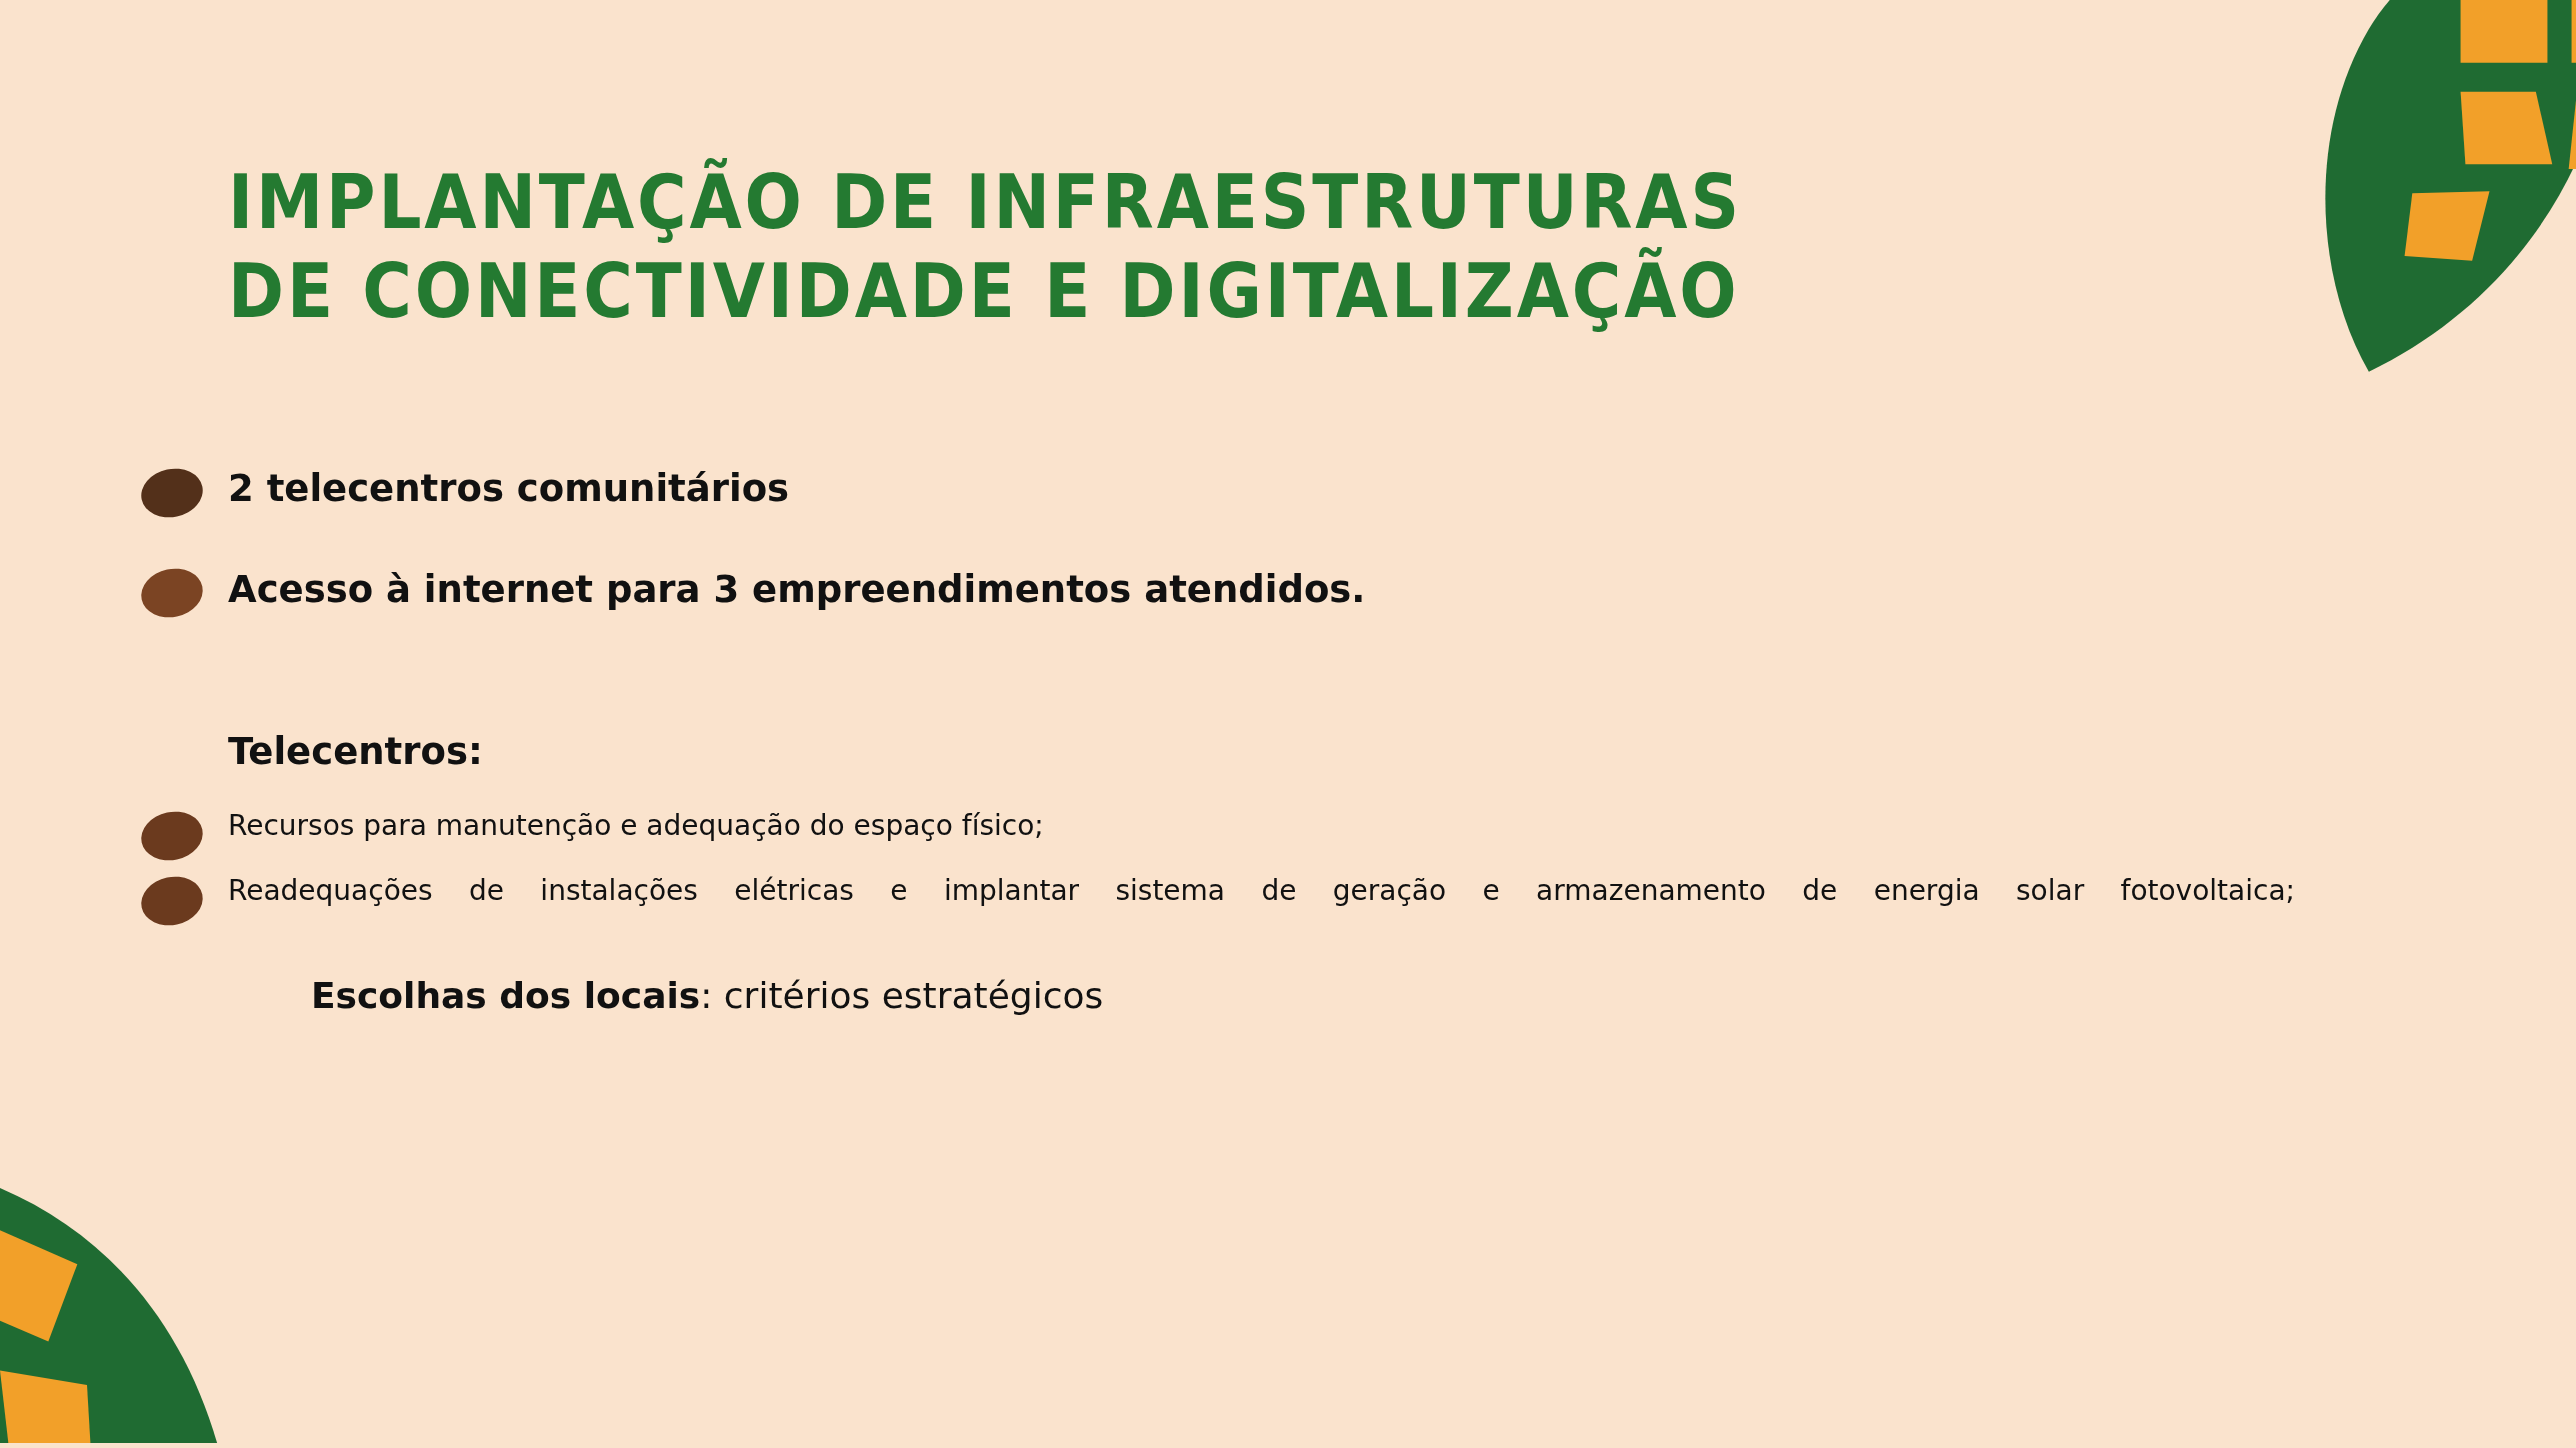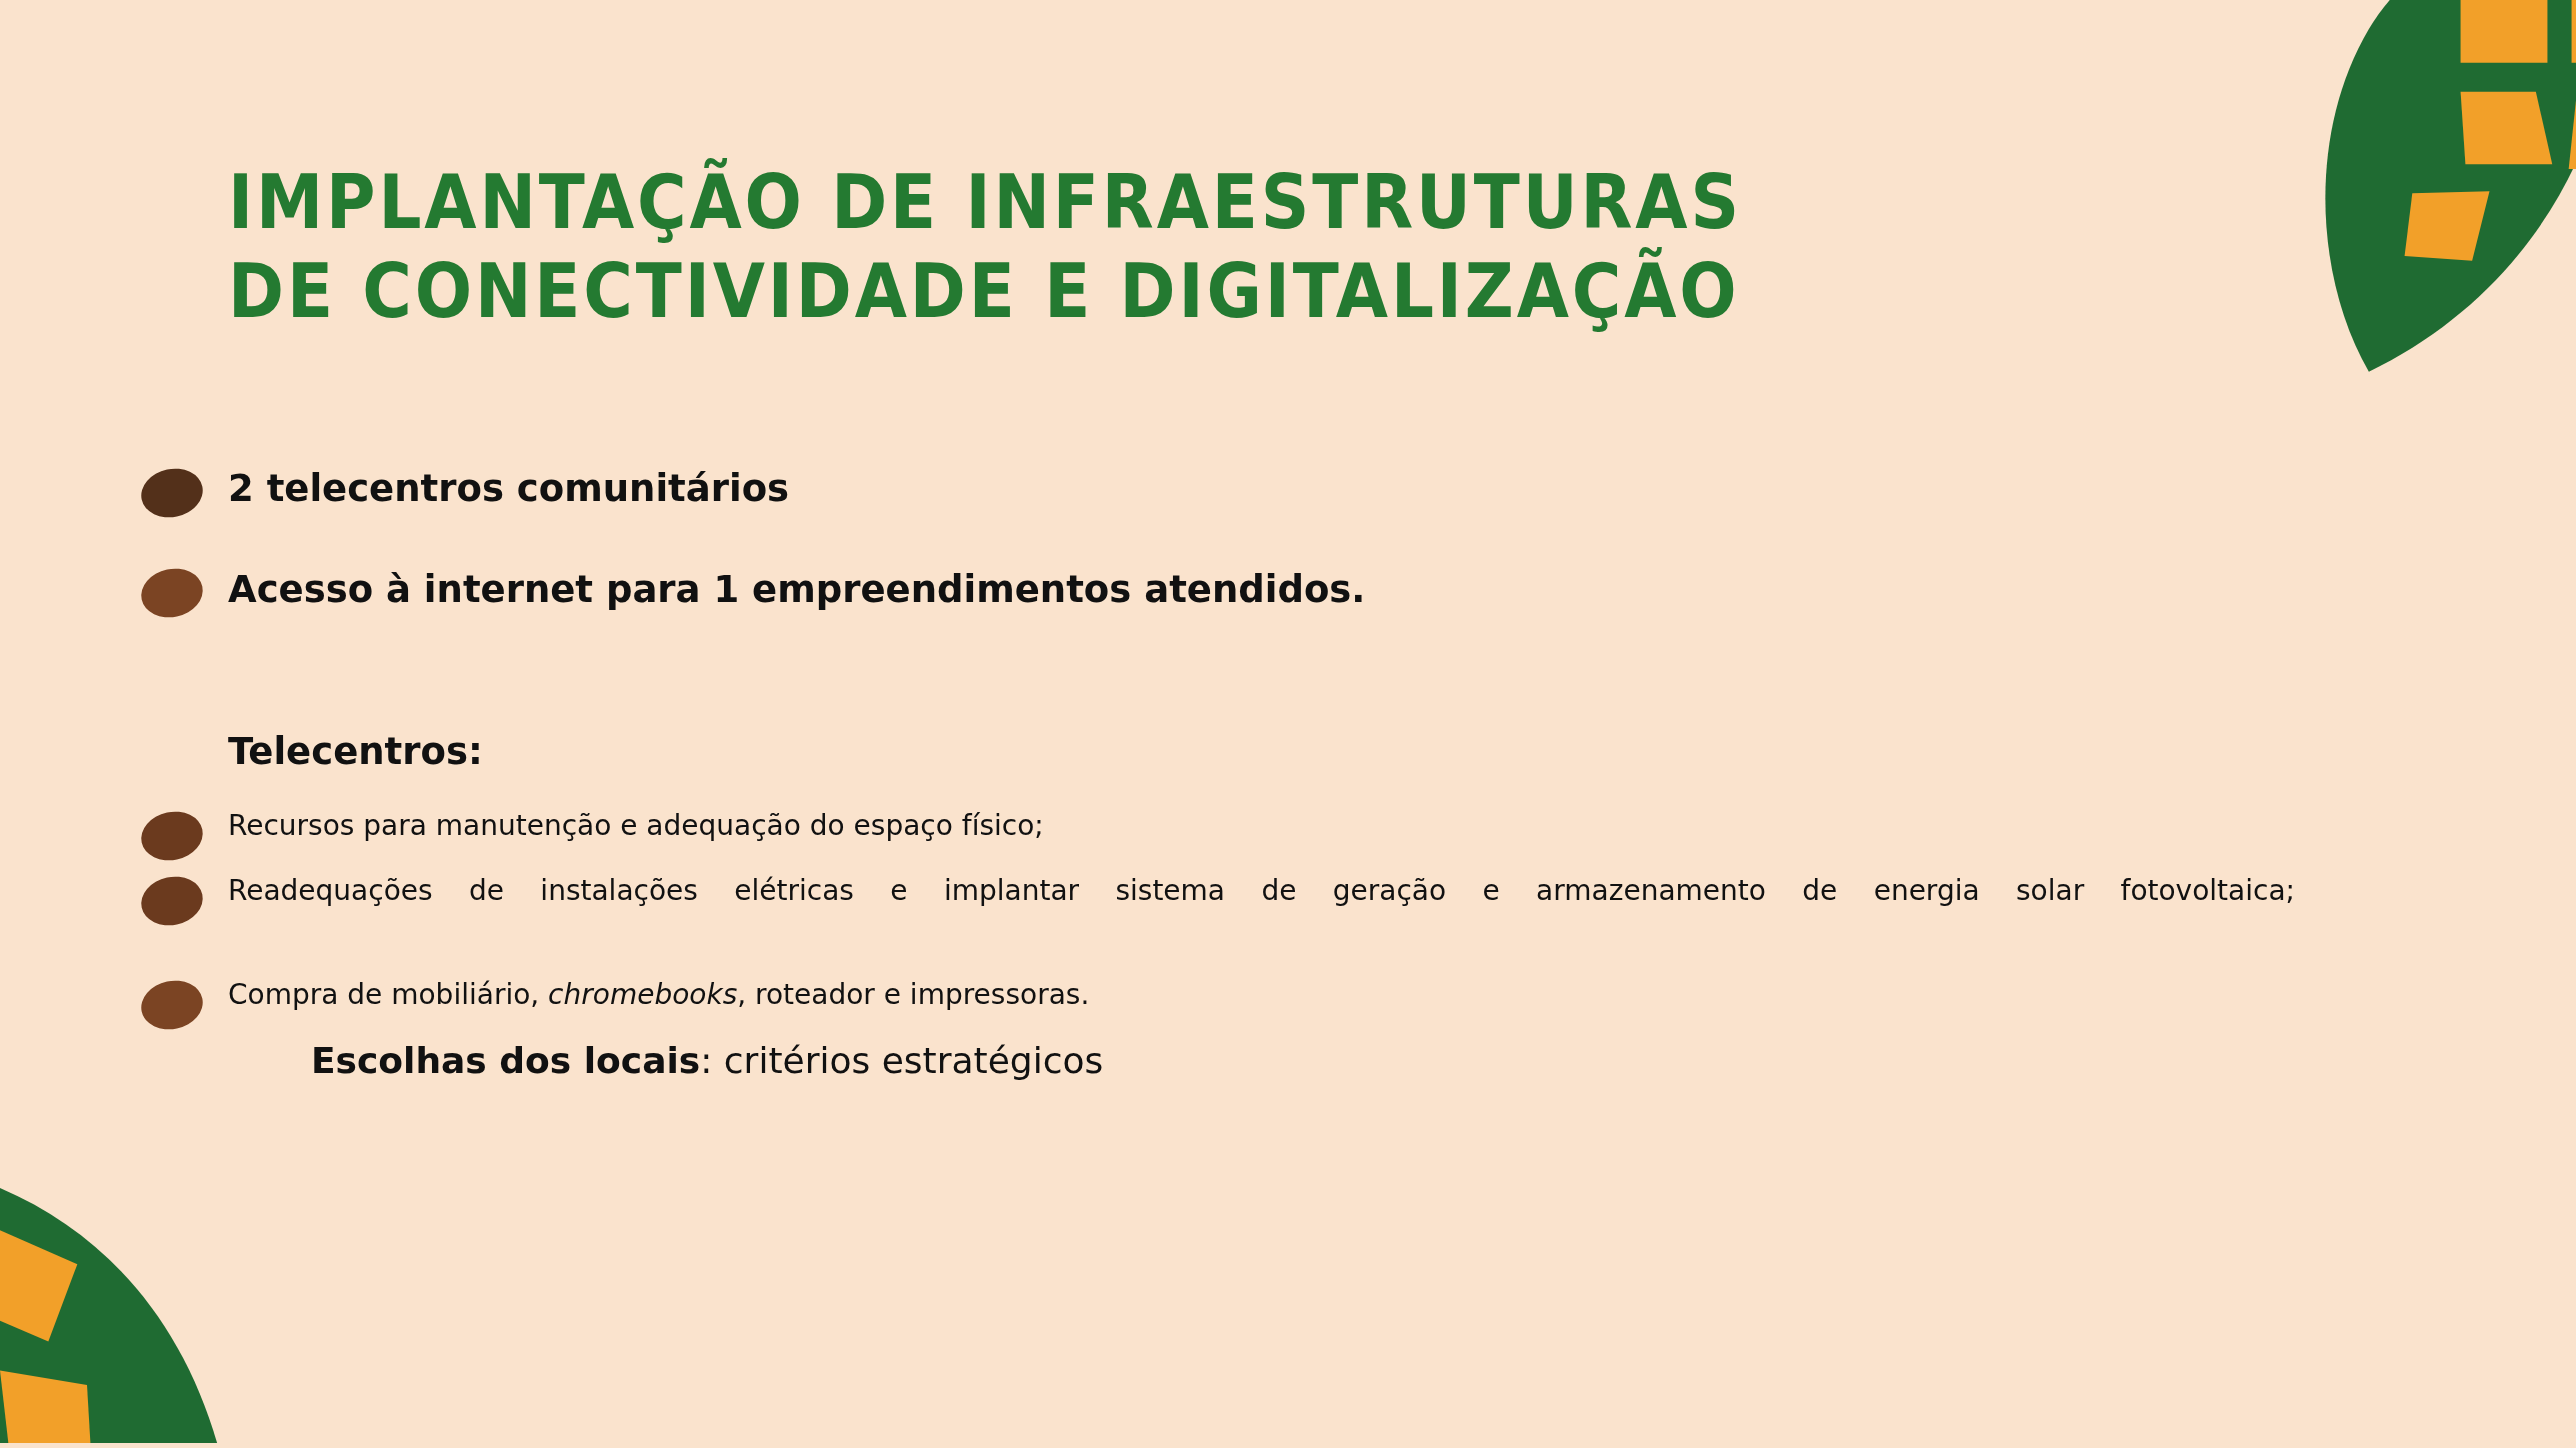--- a/index.html
+++ b/index.html
@@ -171,40 +171,36 @@
 
   <div class="content">
 
     <div class="row">
       <span class="bullet dark"></span>
       <span class="row-text bold">2 telecentros comunitários</span>
     </div>
 
     <div class="row">
       <span class="bullet mid"></span>
-      <span class="row-text bold">Acesso à internet para 1 empreendimentos atendidos.</span>
+      <span class="row-text bold">Acesso à internet para 3 empreendimentos atendidos.</span>
     </div>
 
     <div class="spacer"></div>
 
     <span class="subhead">Telecentros:</span>
 
     <div class="row">
       <span class="bullet"></span>
       <span class="row-text"> Recursos para manutenção e adequação do espaço físico;</span>
     </div>
 
     <div class="row">
       <span class="bullet"></span>
       <span class="row-text justify-full"> Readequações de instalações elétricas e implantar sistema de geração e armazenamento de energia solar fotovoltaica;</span>
     </div>
 
-    <div class="row">
-      <span class="bullet mid"></span>
-      <span class="row-text"><span>Compra de mobiliário, </span><span class="italic">chromebooks</span><span>, roteador e impressoras.</span></span>
-    </div>
 
 
     <span class="footnote"><b>Escolhas dos locais</b><span>: critérios estratégicos</span></span>
 
   </div>
 </div>
 
 
 </body></html>

